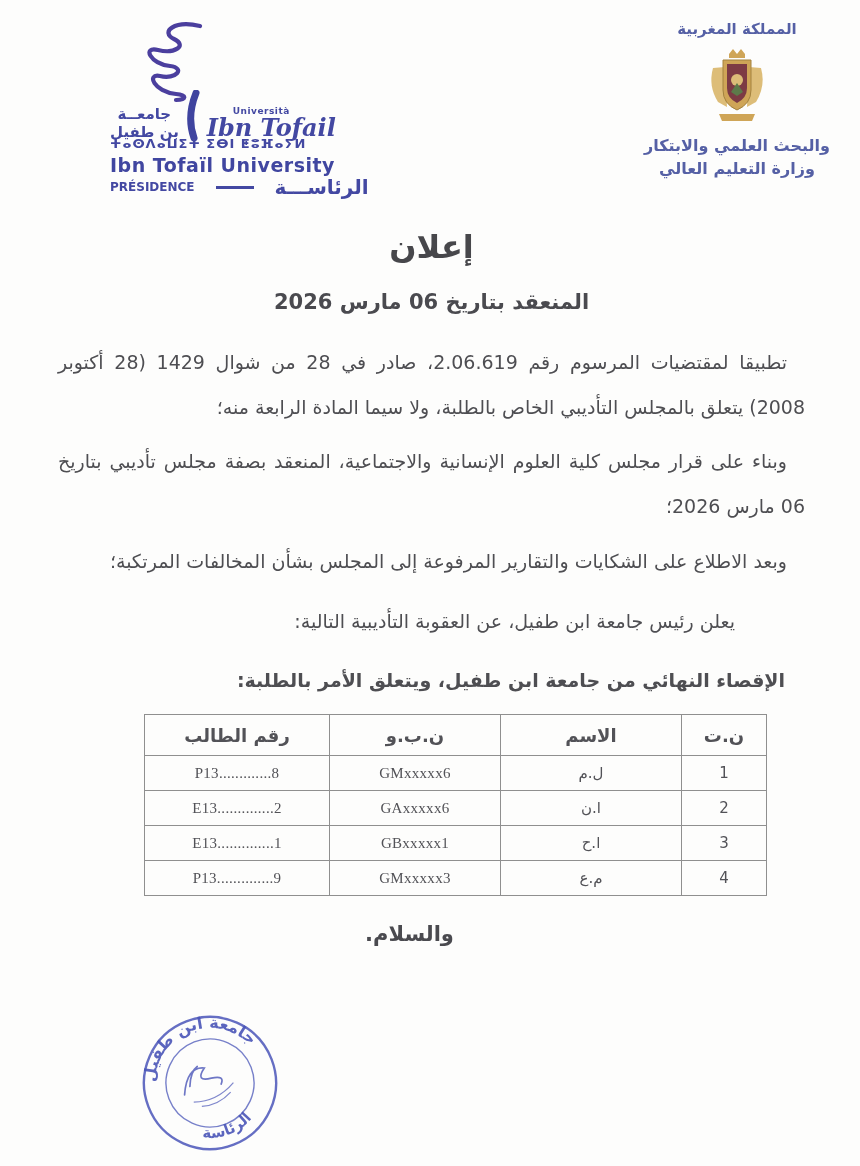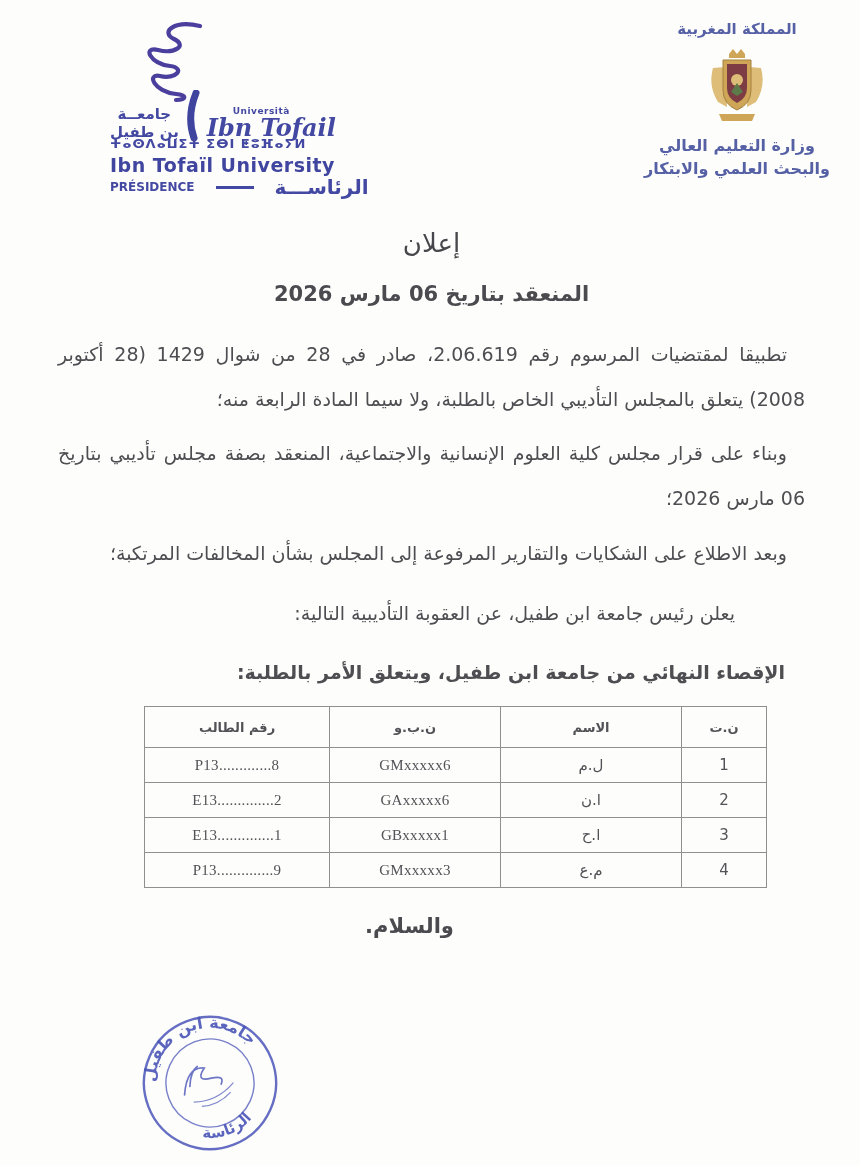--- a/index.html
+++ b/index.html
@@ -21,31 +21,31 @@
               font-size:12px;font-weight:bold;color:#4348a2;}
   .pres-line{display:inline-block;width:38px;height:3px;background:#4348a2;}
   .presidence .ar{font-size:20px;}
   
   .ministry{position:absolute;right:18px;top:20px;width:210px;text-align:center;color:#5560a5;}
   .kingdom{font-size:15px;font-weight:bold;margin-bottom:8px;}
   .coat{margin:0 auto;display:block;}
   .ministry-lines{margin-top:8px;font-size:16px;font-weight:bold;line-height:1.45;}
   
   .main{position:absolute;top:228px;right:55px;left:58px;direction:rtl;color:#4e4e52;}
-  .doc-title{text-align:center;font-size:26px;font-weight:normal;color:#47474b;margin:0 0 24px 0;}
+  .doc-title{text-align:center;font-size:32px;font-weight:bold;color:#47474b;margin:0 0 24px 0;}
   .doc-subtitle{text-align:center;font-size:22px;font-weight:bold;color:#47474b;margin:0 0 28px 0;}
   .doc-date{text-align:center;font-size:21px;font-weight:bold;color:#4a4a4f;margin:0 0 26px 0;}
   .para{font-size:19px;line-height:2.35;text-align:justify;margin:0 0 10px 0;text-indent:18px;}
   .para.announce{text-indent:0;margin:16px 70px 14px 0;text-align:right;}
   .para.sanction{text-indent:0;margin:4px 20px 12px 0;font-weight:bold;text-align:right;}
   
   .sanction-table{border-collapse:collapse;margin:6px 38px 0 auto;direction:rtl;}
   .sanction-table th,.sanction-table td{border:1px solid #8f8f8f;text-align:center;vertical-align:middle;
       padding:2px 6px;color:#525257;}
-  .sanction-table th{font-size:13px;font-weight:bold;height:36px;}
+  .sanction-table th{font-size:18px;font-weight:bold;height:36px;}
   .sanction-table td{font-size:15px;height:30px;}
   .col-num{width:72px;}  .col-name{width:168px;}  .col-cin{width:158px;}  .col-sid{width:172px;}
   .latin-cell{direction:ltr;unicode-bidi:embed;font-family:"Liberation Serif","DejaVu Serif",serif;
       font-size:15px;letter-spacing:.3px;}
   .ar-cell{font-size:15px;}
   
   .closing{margin:26px 0 0;text-align:center;font-size:21px;font-weight:bold;color:#4a4a4f;
            transform:translateX(-22px);}
   .stamp{position:absolute;left:118px;top:998px;}
 </style>
@@ -86,22 +86,22 @@
       <path d="M24 8 l4 -5 4 5 4 -5 4 5 v4 h-16 z" fill="#cfa557"></path>
       <path d="M8 22 q-5 18 5 34 l9 5 -2 -40 z" fill="#ddbd78"></path>
       <path d="M56 22 q5 18 -5 34 l-9 5 2 -40 z" fill="#ddbd78"></path>
       <path d="M18 14 h28 v30 q0 14 -14 20 q-14 -6 -14 -20 z" fill="#cfa557" stroke="#a3823f" stroke-width="1"></path>
       <path d="M22 18 h20 v24 q0 10 -10 15 q-10 -5 -10 -15 z" fill="#7d3b44"></path>
       <circle cx="32" cy="34" r="6" fill="#ddbd78"></circle>
       <path d="M26 46 l6 -9 6 9 -6 4 z" fill="#5d7a4a"></path>
       <path d="M14 68 h36 l-3 7 h-30 z" fill="#cfa557"></path>
     </svg>
     <div class="ministry-lines">
+      <div>والبحث العلمي والابتكار</div>
       <div>وزارة التعليم العالي</div>
-      <div>والبحث العلمي والابتكار</div>
     </div>
   </div>
 
   <div class="main">
     <h1 class="doc-title">إعلان</h1>
     <h3 class="doc-date">المنعقد بتاريخ 06 مارس 2026</h3>
 
     <p class="para">تطبيقا لمقتضيات المرسوم رقم 2.06.619، صادر في 28 من شوال 1429 (28 أكتوبر 2008) يتعلق بالمجلس التأديبي الخاص بالطلبة، ولا سيما المادة الرابعة منه؛</p>
     <p class="para">وبناء على قرار مجلس كلية العلوم الإنسانية والاجتماعية، المنعقد بصفة مجلس تأديبي بتاريخ 06 مارس 2026؛</p>
     <p class="para">وبعد الاطلاع على الشكايات والتقارير المرفوعة إلى المجلس بشأن المخالفات المرتكبة؛</p>

